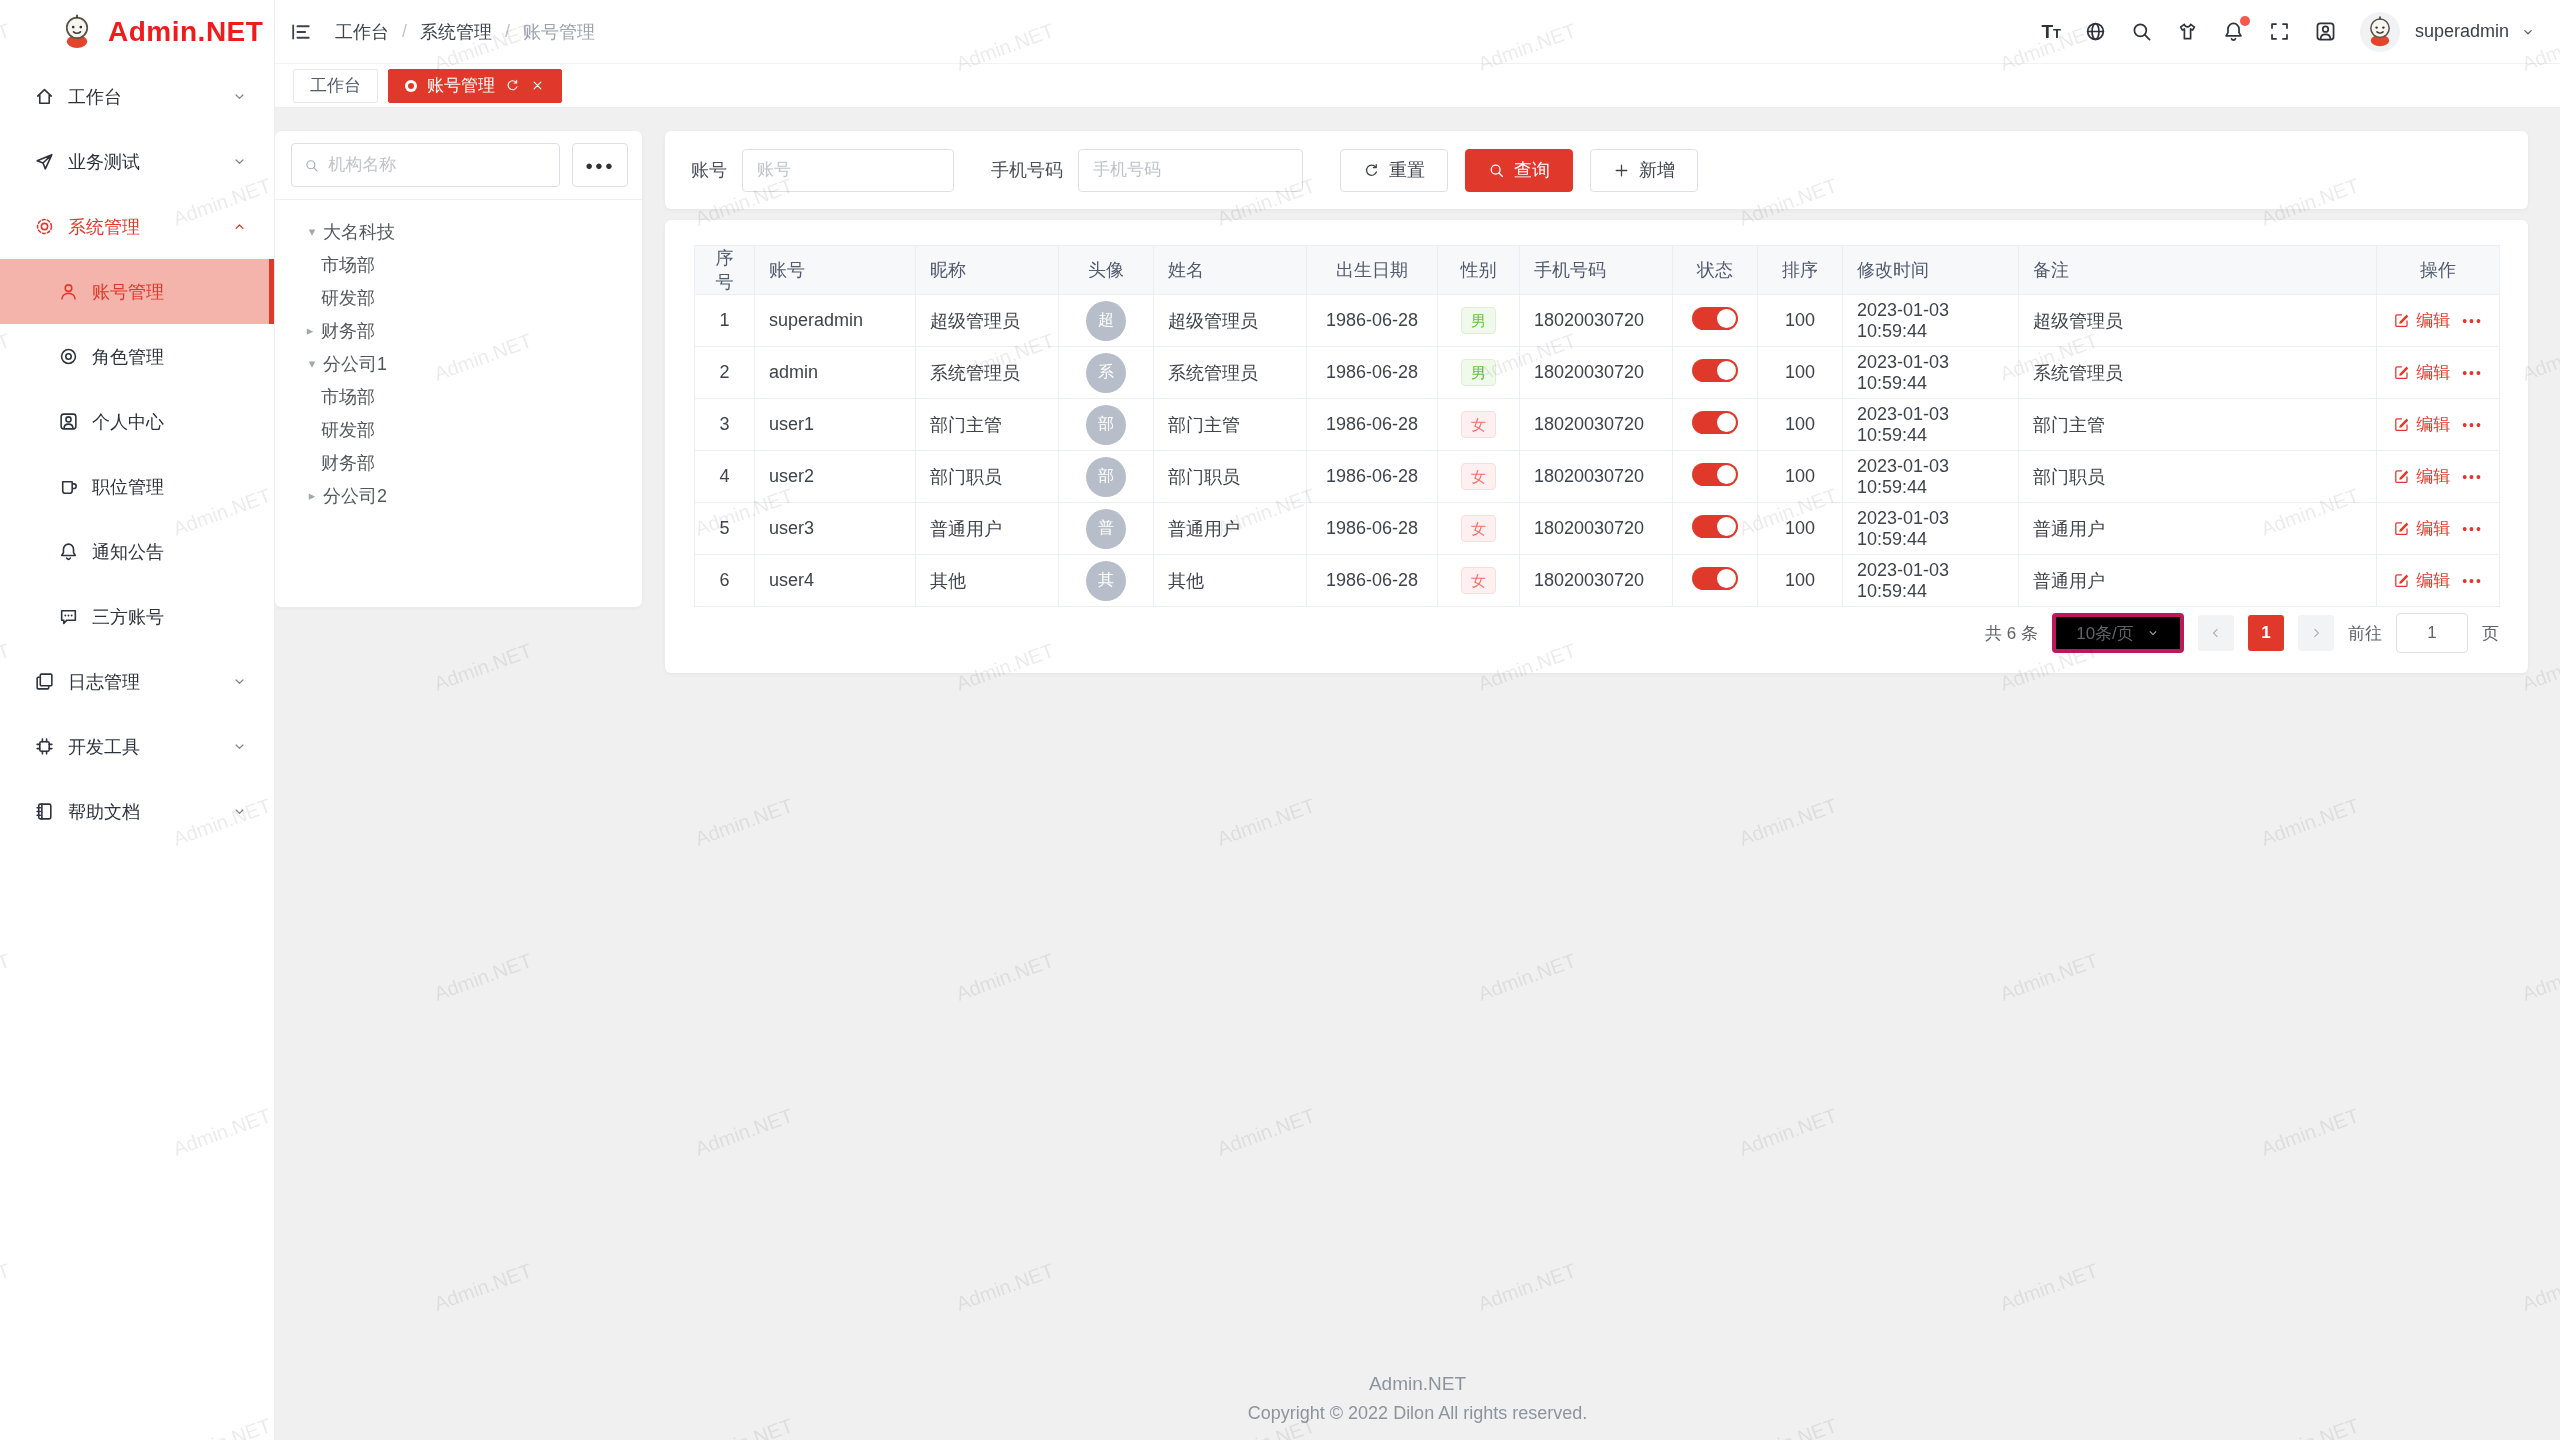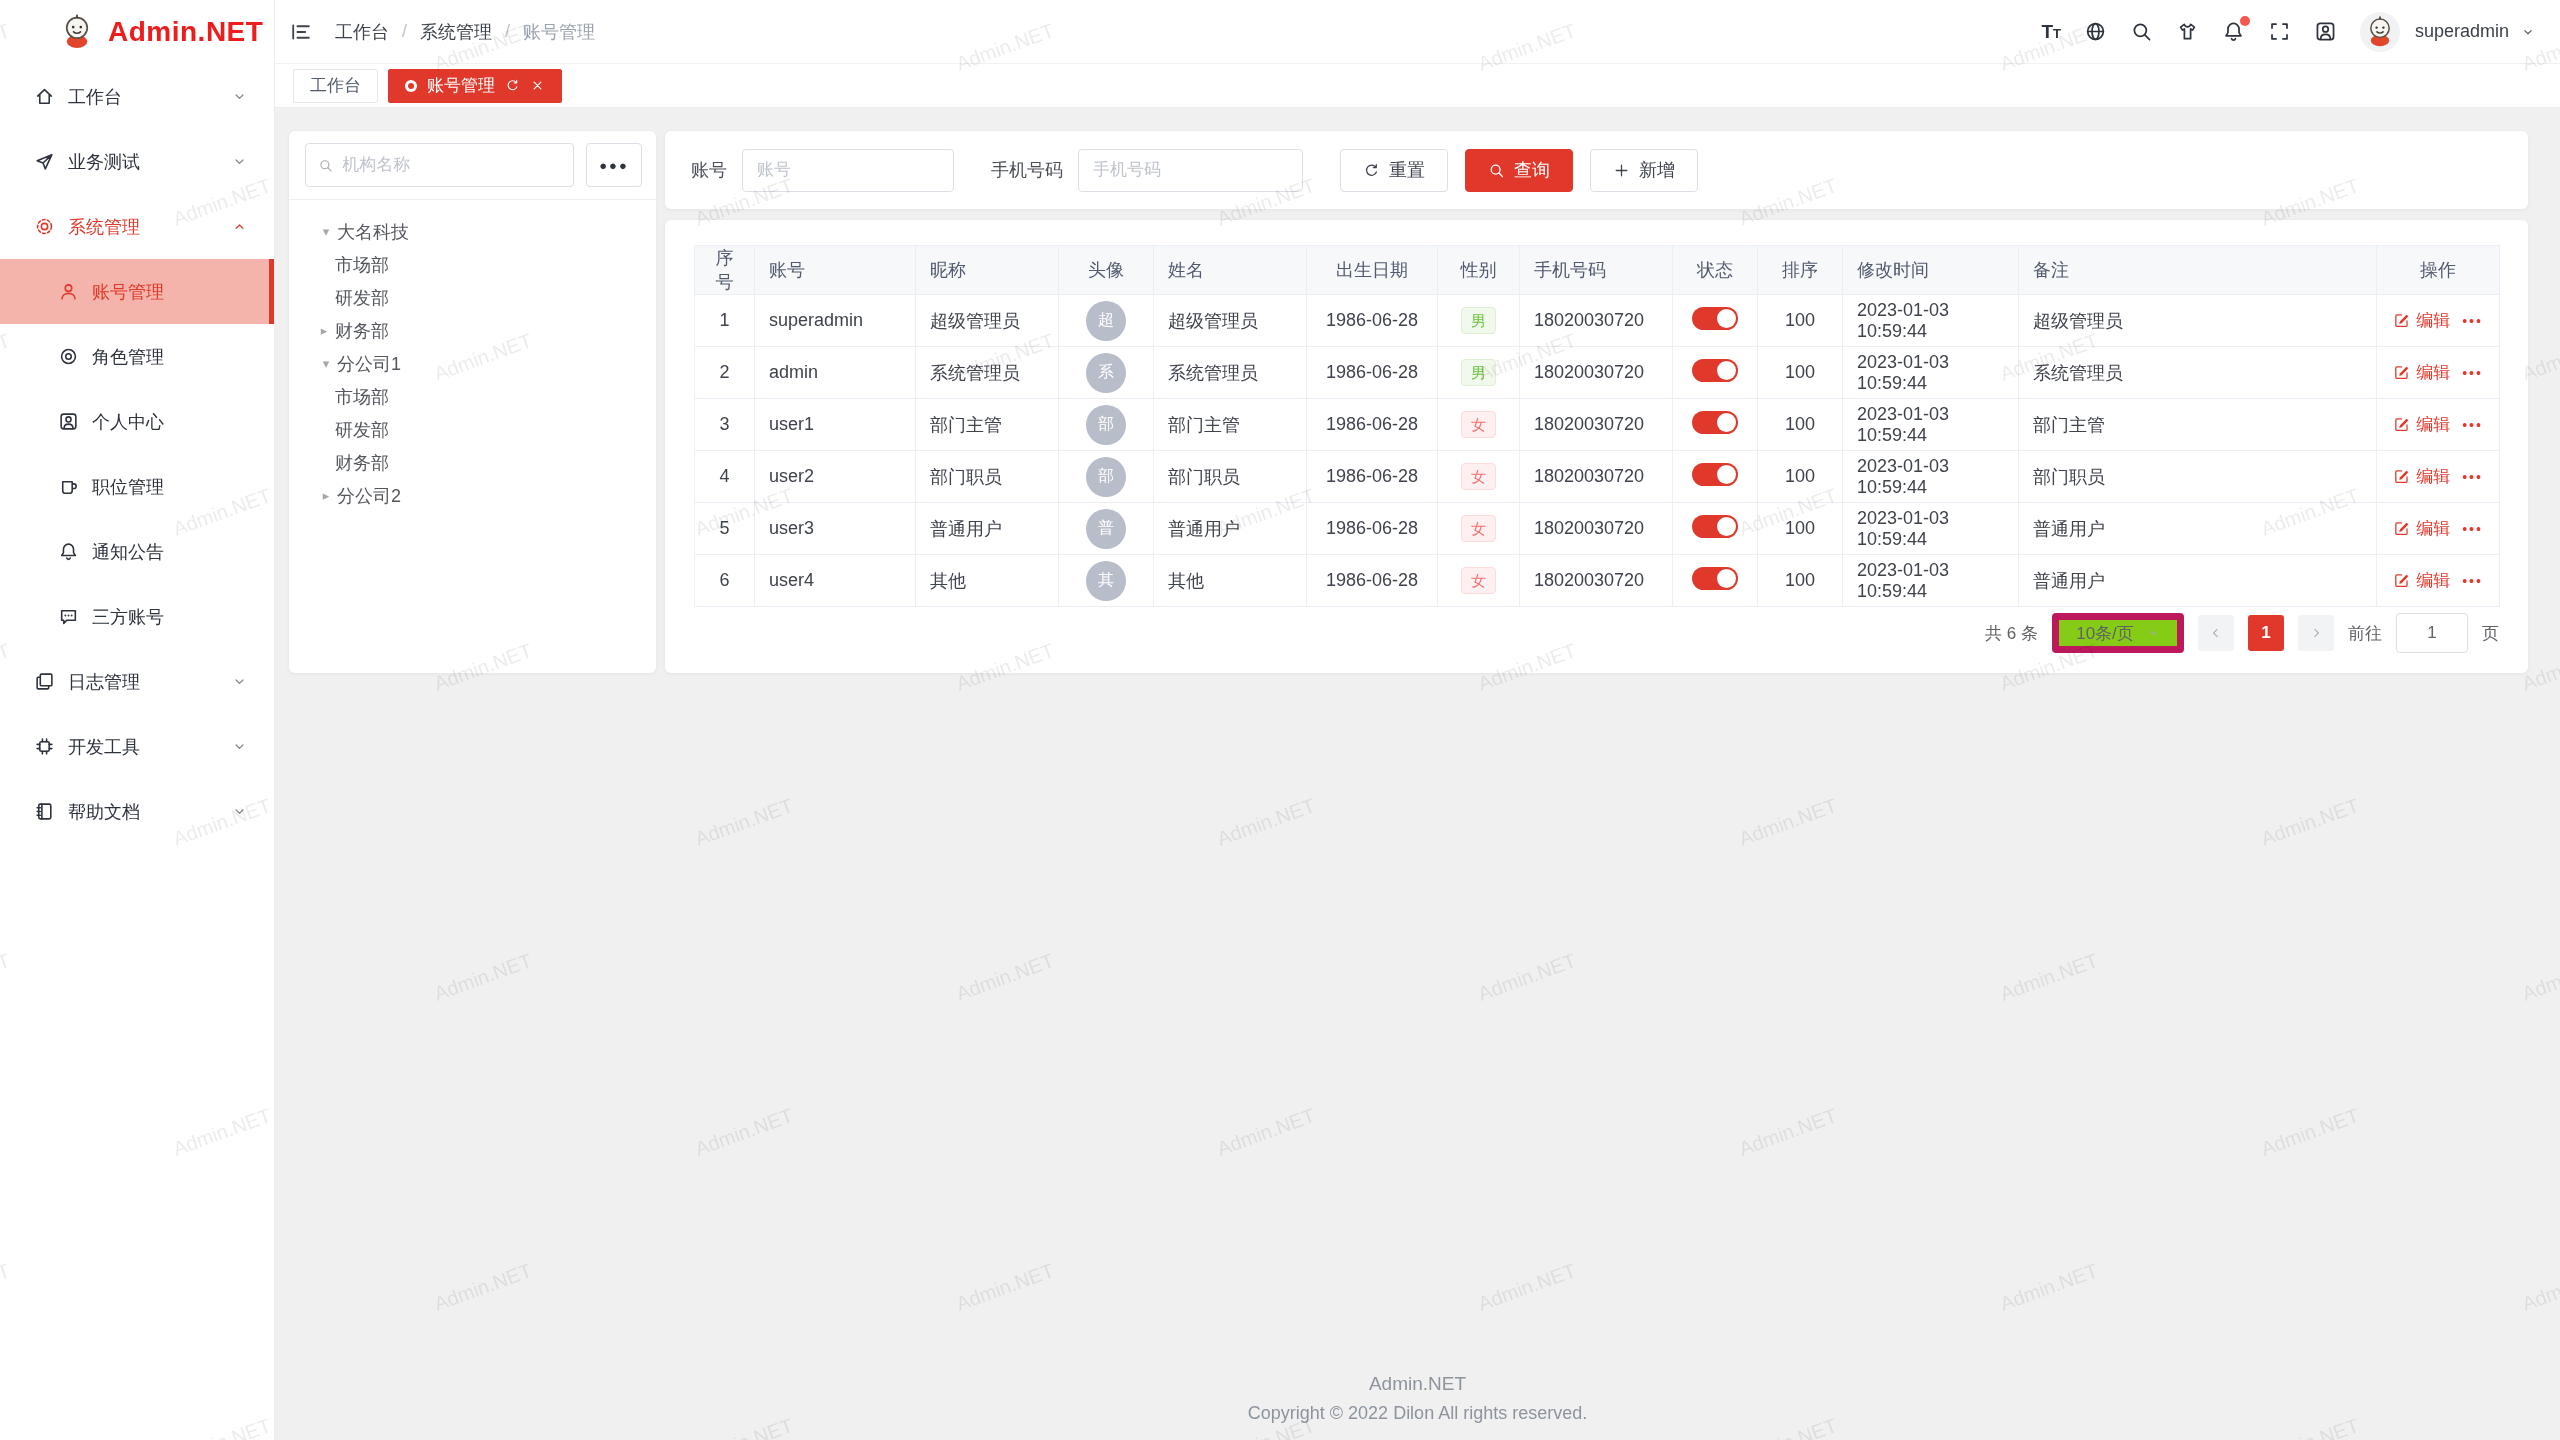--- a/index.html
+++ b/index.html
@@ -45,21 +45,21 @@
   .tabbar { height:44px; background:#fff; border-bottom:1px solid #ececec; display:flex; align-items:center; padding:0 18px; gap:10px; }
   .tab { height:34px; display:flex; align-items:center; padding:0 16px; border:1px solid #e6e8eb; background:#fff; font-size:17px; color:#515a6e; border-radius:2px; gap:10px; cursor:pointer; }
   .tab.active { background:var(--accent); border-color:var(--accent); color:#fff; }
   .tab .dot { width:12px; height:12px; border-radius:50%; background:#fff; position:relative; }
   .tab .dot::after { content:""; position:absolute; inset:3px; border-radius:50%; background:var(--accent); }
   .tab .t-ic { width:15px; height:15px; color:#fff; }
 
   
   .content { position:absolute; top:108px; left:0; right:0; bottom:0; }
   .card { position:absolute; background:#fff; border-radius:6px; box-shadow:0 1px 4px rgba(0,0,0,.05); }
-  .org-card { left:14px; top:23px; width:367px; height:542px; }
+  .org-card { left:0; top:23px; width:367px; height:476px; }
   .org-search-row { display:flex; align-items:center; gap:12px; padding:12px 14px 12px 16px; border-bottom:1px solid #efefef; }
   .org-search { flex:1; height:44px; border:1px solid #dcdfe6; border-radius:4px; display:flex; align-items:center; padding:0 12px; gap:9px; color:#a8abb2; background:#fff; }
   .org-search .ic16 { width:17px; height:17px; }
   .org-search input { border:none; outline:none; font-size:17px; width:100%; color:#303133; font-family:inherit; }
   .org-search input::placeholder { color:#bfc3cb; }
   .more-btn { width:56px; height:44px; border:1px solid #dcdfe6; background:#fff; border-radius:4px; font-size:13px; letter-spacing:2px; color:#2d323c; cursor:pointer; }
   .tree { padding:15px 0; }
   .tree-node { height:33px; display:flex; align-items:center; font-size:18px; color:#54575e; cursor:pointer; }
   .tree-node .caret { width:22px; text-align:center; color:#a3a7ae; font-size:13px; }
   .tree-node.lv0 { padding-left:26px; } .tree-node.lv1 { padding-left:24px; }
@@ -85,21 +85,21 @@
   .badge.m { background:#f0f9eb; color:#67c23a; border:1px solid #dfefd3; }
   .badge.f { background:#fef0f0; color:#f56c6c; border:1px solid #fbdcdc; }
   .toggle { width:46px; height:23px; border-radius:12px; background:var(--accent); position:relative; display:inline-block; cursor:pointer; }
   .toggle::after { content:""; position:absolute; right:2px; top:2px; width:19px; height:19px; background:#fff; border-radius:50%; }
   .ops { display:flex; align-items:center; justify-content:center; gap:12px; color:var(--accent); }
   .ops .edit { display:flex; align-items:center; gap:6px; font-size:17px; cursor:pointer; color:var(--accent); }
   .ops .edit .ic { width:17px; height:17px; }
   .ops .dots { font-size:14px; letter-spacing:2px; cursor:pointer; }
 
   .pager { position:absolute; right:29px; top:393px; display:flex; align-items:center; gap:14px; font-size:17px; color:#606266; }
-  .psel { width:132px; height:40px; border:7px solid #be185d; border-radius:4px; display:flex; align-items:center; justify-content:center; gap:12px; cursor:pointer; background:#84cc16; }
+  .psel { width:132px; height:40px; border:4px solid #be185d; border-radius:4px; display:flex; align-items:center; justify-content:center; gap:12px; cursor:pointer; background:#000000; }
   .psel .ic14 { width:14px; height:14px; color:#a8abb2; }
   .pbtn { width:36px; height:36px; border-radius:3px; background:#f2f3f5; color:#aeb3bb; display:flex; align-items:center; justify-content:center; cursor:pointer; }
   .pbtn .ic { width:16px; height:16px; }
   .pcur { width:36px; height:36px; border-radius:3px; background:var(--accent); color:#fff; display:flex; align-items:center; justify-content:center; font-weight:bold; font-size:17px; cursor:pointer; }
   .pgoto-input { width:72px; height:40px; border:1px solid #dcdfe6; border-radius:4px; text-align:center; font-size:17px; color:#606266; outline:none; font-family:inherit; }
 
   .footer { position:absolute; left:0; right:0; bottom:16px; text-align:center; color:#8d949e; z-index:1; }
   .footer .f1 { font-size:19px; margin-bottom:8px; }
   .footer .f2 { font-size:18px; }
 

